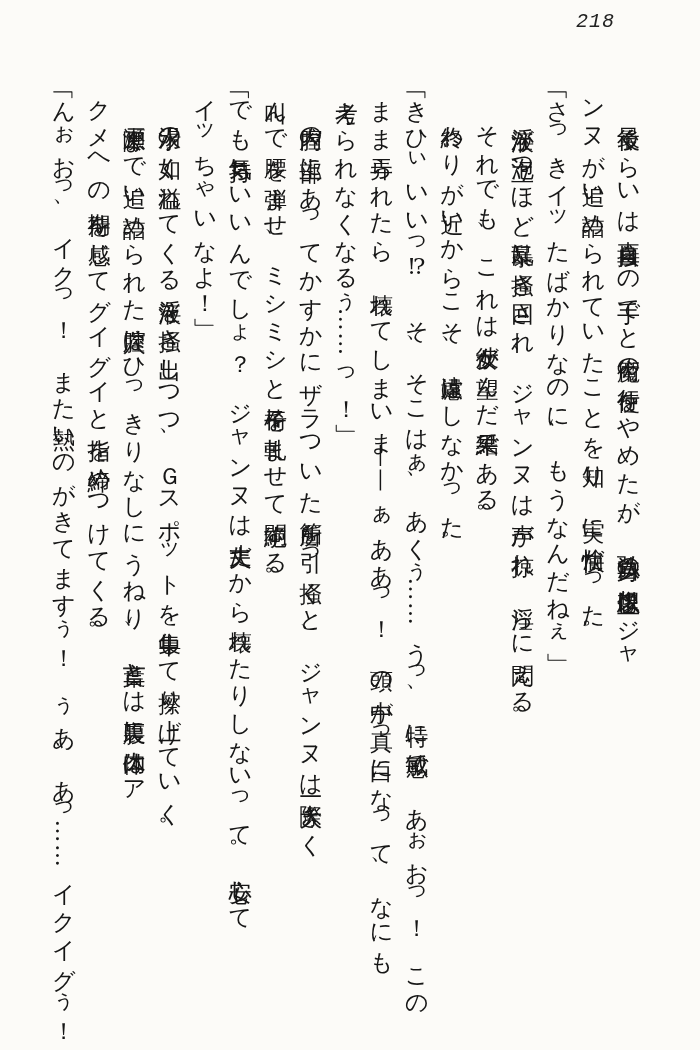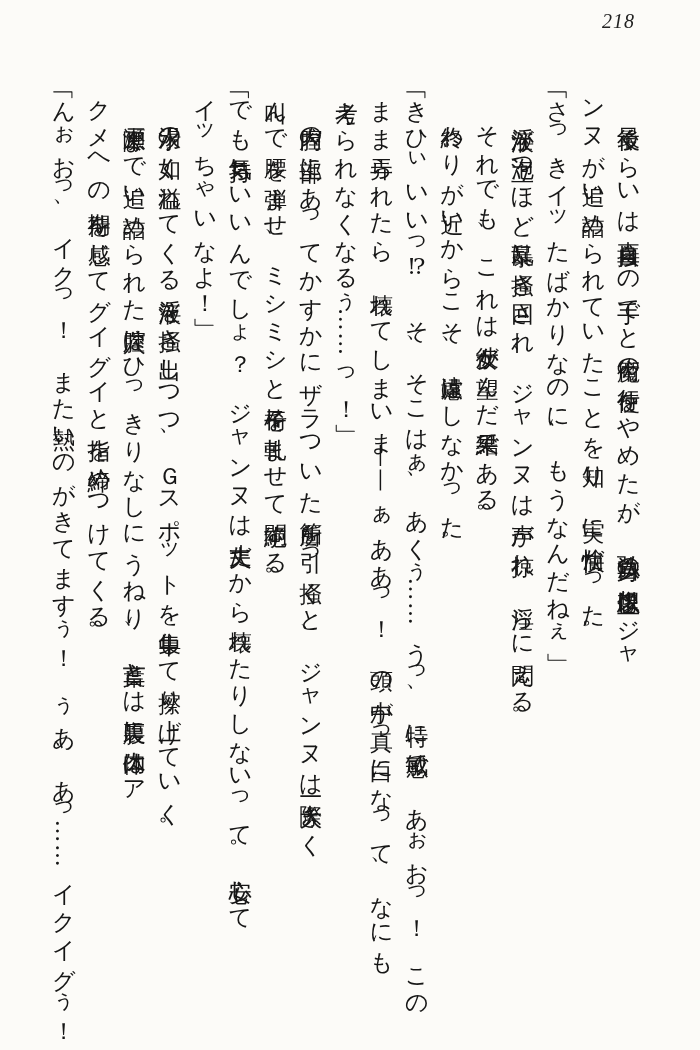--- a/index.html
+++ b/index.html
@@ -11,22 +11,22 @@
     position: relative;
     width: 700px;
     height: 1050px;
     background: #fcfbf8;
     overflow: hidden;
     box-sizing: border-box;
   }
   .page-number {
     position: absolute;
     top: 10px;
-    left: 602px;
-    font-family: Liberation Serif, serif;
+    left: 576px;
+    font-family: Liberation Mono, monospace;
     font-style: italic;
     font-size: 20px;
     color: #222222;
     letter-spacing: 1px;
   }
   .text-block {
     position: absolute;
     top: 84px;
     right: 54px;
     width: 602px;

